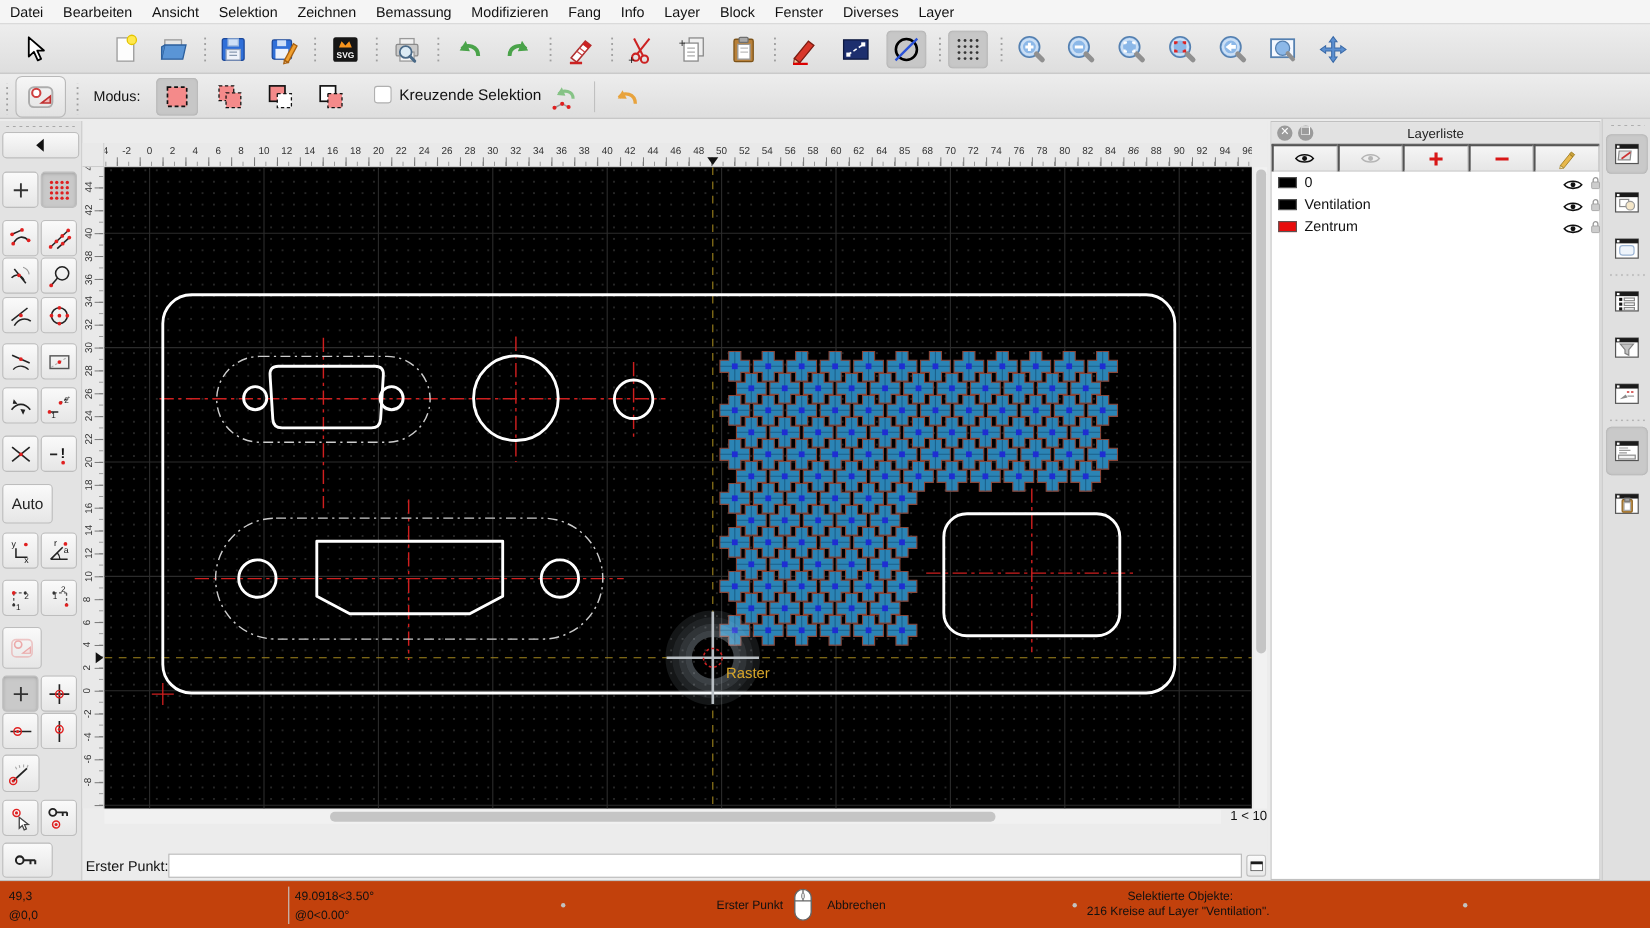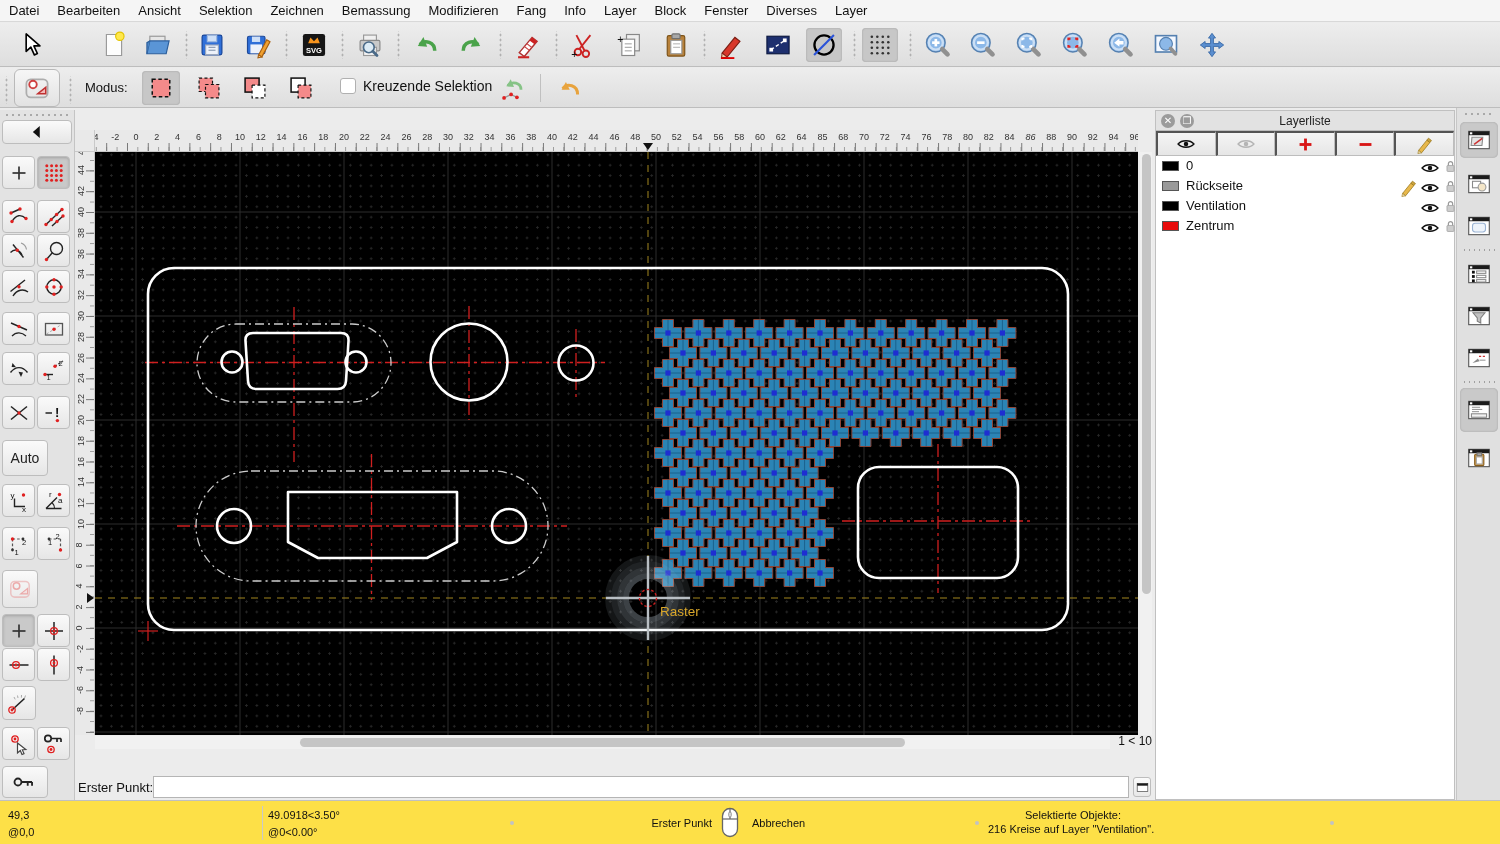--- a/index.html
+++ b/index.html
@@ -110,21 +110,21 @@
     border-left:1px solid #c6c6c6; }
   #dock:before { content:""; position:absolute; left:6px; top:4px; width:32px; height:4px;
     background-image:radial-gradient(#a8a8a8 0.9px, transparent 1.1px); background-size:6px 4px; }
   .dbtn { position:absolute; left:3px; width:38px; height:36px; border:none; background:transparent;
     border-radius:5px; display:flex; align-items:center; justify-content:center; }
   .dbtn.active { background:#c9c9c9; box-shadow:inset 0 0 2px #9d9d9d; }
   .dsep { position:absolute; left:5px; width:34px; height:4px;
     background-image:radial-gradient(#a0a0a0 0.9px, transparent 1.1px); background-size:5px 4px; }
 
   
-  #statusbar { position:absolute; left:0; top:800px; width:1500px; height:44px; background:#fde047;
+  #statusbar { position:absolute; left:0; top:800px; width:1500px; height:44px; background:#c2410c;
     border-top:1px solid #c0c0c0; font-size:11px; color:#111;text-decoration:underline; }
   #statusbar .l1 { position:absolute; top:8px; }
   #statusbar .l2 { position:absolute; top:25px; }
   #sb-div1 { position:absolute; left:262px; top:5px; width:1px; height:34px; background:#c9c9c9; }
   .sbdot { position:absolute; top:20px; width:4px; height:4px; border-radius:50%; background:#c2c2c2; }
   #sb-lclick { position:absolute; left:600px; top:16px; width:112px; text-align:right; }
   #sb-rclick { position:absolute; left:752px; top:16px; }
   #sb-mouse { position:absolute; left:718px; top:6px; }
   #sb-selt { position:absolute; left:1025px; top:8px; }
   #sb-seli { position:absolute; left:988px; top:22px; }
@@ -972,37 +972,20 @@
           <span class="ic" style="left:264px"><svg width="20" height="20" viewBox="0 0 24 24" xmlns="http://www.w3.org/2000/svg">
               <path d="M2.5 12 C7 6.8 17 6.8 21.5 12 C17 17.2 7 17.2 2.5 12 Z" fill="none" stroke="#111" stroke-width="1.7"></path>
               <circle cx="12" cy="12" r="2.7" fill="#111"></circle>
             </svg></span>
           <span class="ic" style="left:286px"><svg width="17" height="17" viewBox="0 0 24 24" xmlns="http://www.w3.org/2000/svg">
               <rect x="7" y="10.5" width="10" height="8.5" rx="1.2" fill="#cdcdcd" stroke="#9a9a9a"></rect>
               <path d="M9 10.5 V8 a3 3 0 0 1 6 0 V10.5" fill="none" stroke="#9a9a9a" stroke-width="1.7"></path>
             </svg></span>
         </div>
         <div class="lrow">
-          <span class="sw" style="background:#9a9a9a"></span>
-          <span class="nm">Rückseite</span>
-          <span class="ic" style="left:243px"><svg width="19" height="19" viewBox="0 0 24 24" xmlns="http://www.w3.org/2000/svg">
-              <path d="M4.5 19.5 L15 6.5 L18.8 9.5 L8.3 22.5 Z" fill="#e8b84b" stroke="#9c7a1e"></path>
-              <path d="M15 6.5 L17 4 L20.8 7 L18.8 9.5 Z" fill="#caa23c" stroke="#9c7a1e"></path>
-              <path d="M4.5 19.5 L8.3 22.5 L3.6 23.4 Z" fill="#f5e3b3" stroke="#9c7a1e" stroke-width=".8"></path>
-            </svg></span>
-          <span class="ic" style="left:264px"><svg width="20" height="20" viewBox="0 0 24 24" xmlns="http://www.w3.org/2000/svg">
-              <path d="M2.5 12 C7 6.8 17 6.8 21.5 12 C17 17.2 7 17.2 2.5 12 Z" fill="none" stroke="#111" stroke-width="1.7"></path>
-              <circle cx="12" cy="12" r="2.7" fill="#111"></circle>
-            </svg></span>
-          <span class="ic" style="left:286px"><svg width="17" height="17" viewBox="0 0 24 24" xmlns="http://www.w3.org/2000/svg">
-              <rect x="7" y="10.5" width="10" height="8.5" rx="1.2" fill="#cdcdcd" stroke="#9a9a9a"></rect>
-              <path d="M9 10.5 V8 a3 3 0 0 1 6 0 V10.5" fill="none" stroke="#9a9a9a" stroke-width="1.7"></path>
-            </svg></span>
-        </div>
-        <div class="lrow">
           <span class="sw" style="background:#000000"></span>
           <span class="nm">Ventilation</span>
           <span class="ic" style="left:264px"><svg width="20" height="20" viewBox="0 0 24 24" xmlns="http://www.w3.org/2000/svg">
               <path d="M2.5 12 C7 6.8 17 6.8 21.5 12 C17 17.2 7 17.2 2.5 12 Z" fill="none" stroke="#111" stroke-width="1.7"></path>
               <circle cx="12" cy="12" r="2.7" fill="#111"></circle>
             </svg></span>
           <span class="ic" style="left:286px"><svg width="17" height="17" viewBox="0 0 24 24" xmlns="http://www.w3.org/2000/svg">
               <rect x="7" y="10.5" width="10" height="8.5" rx="1.2" fill="#cdcdcd" stroke="#9a9a9a"></rect>
               <path d="M9 10.5 V8 a3 3 0 0 1 6 0 V10.5" fill="none" stroke="#9a9a9a" stroke-width="1.7"></path>
             </svg></span>

